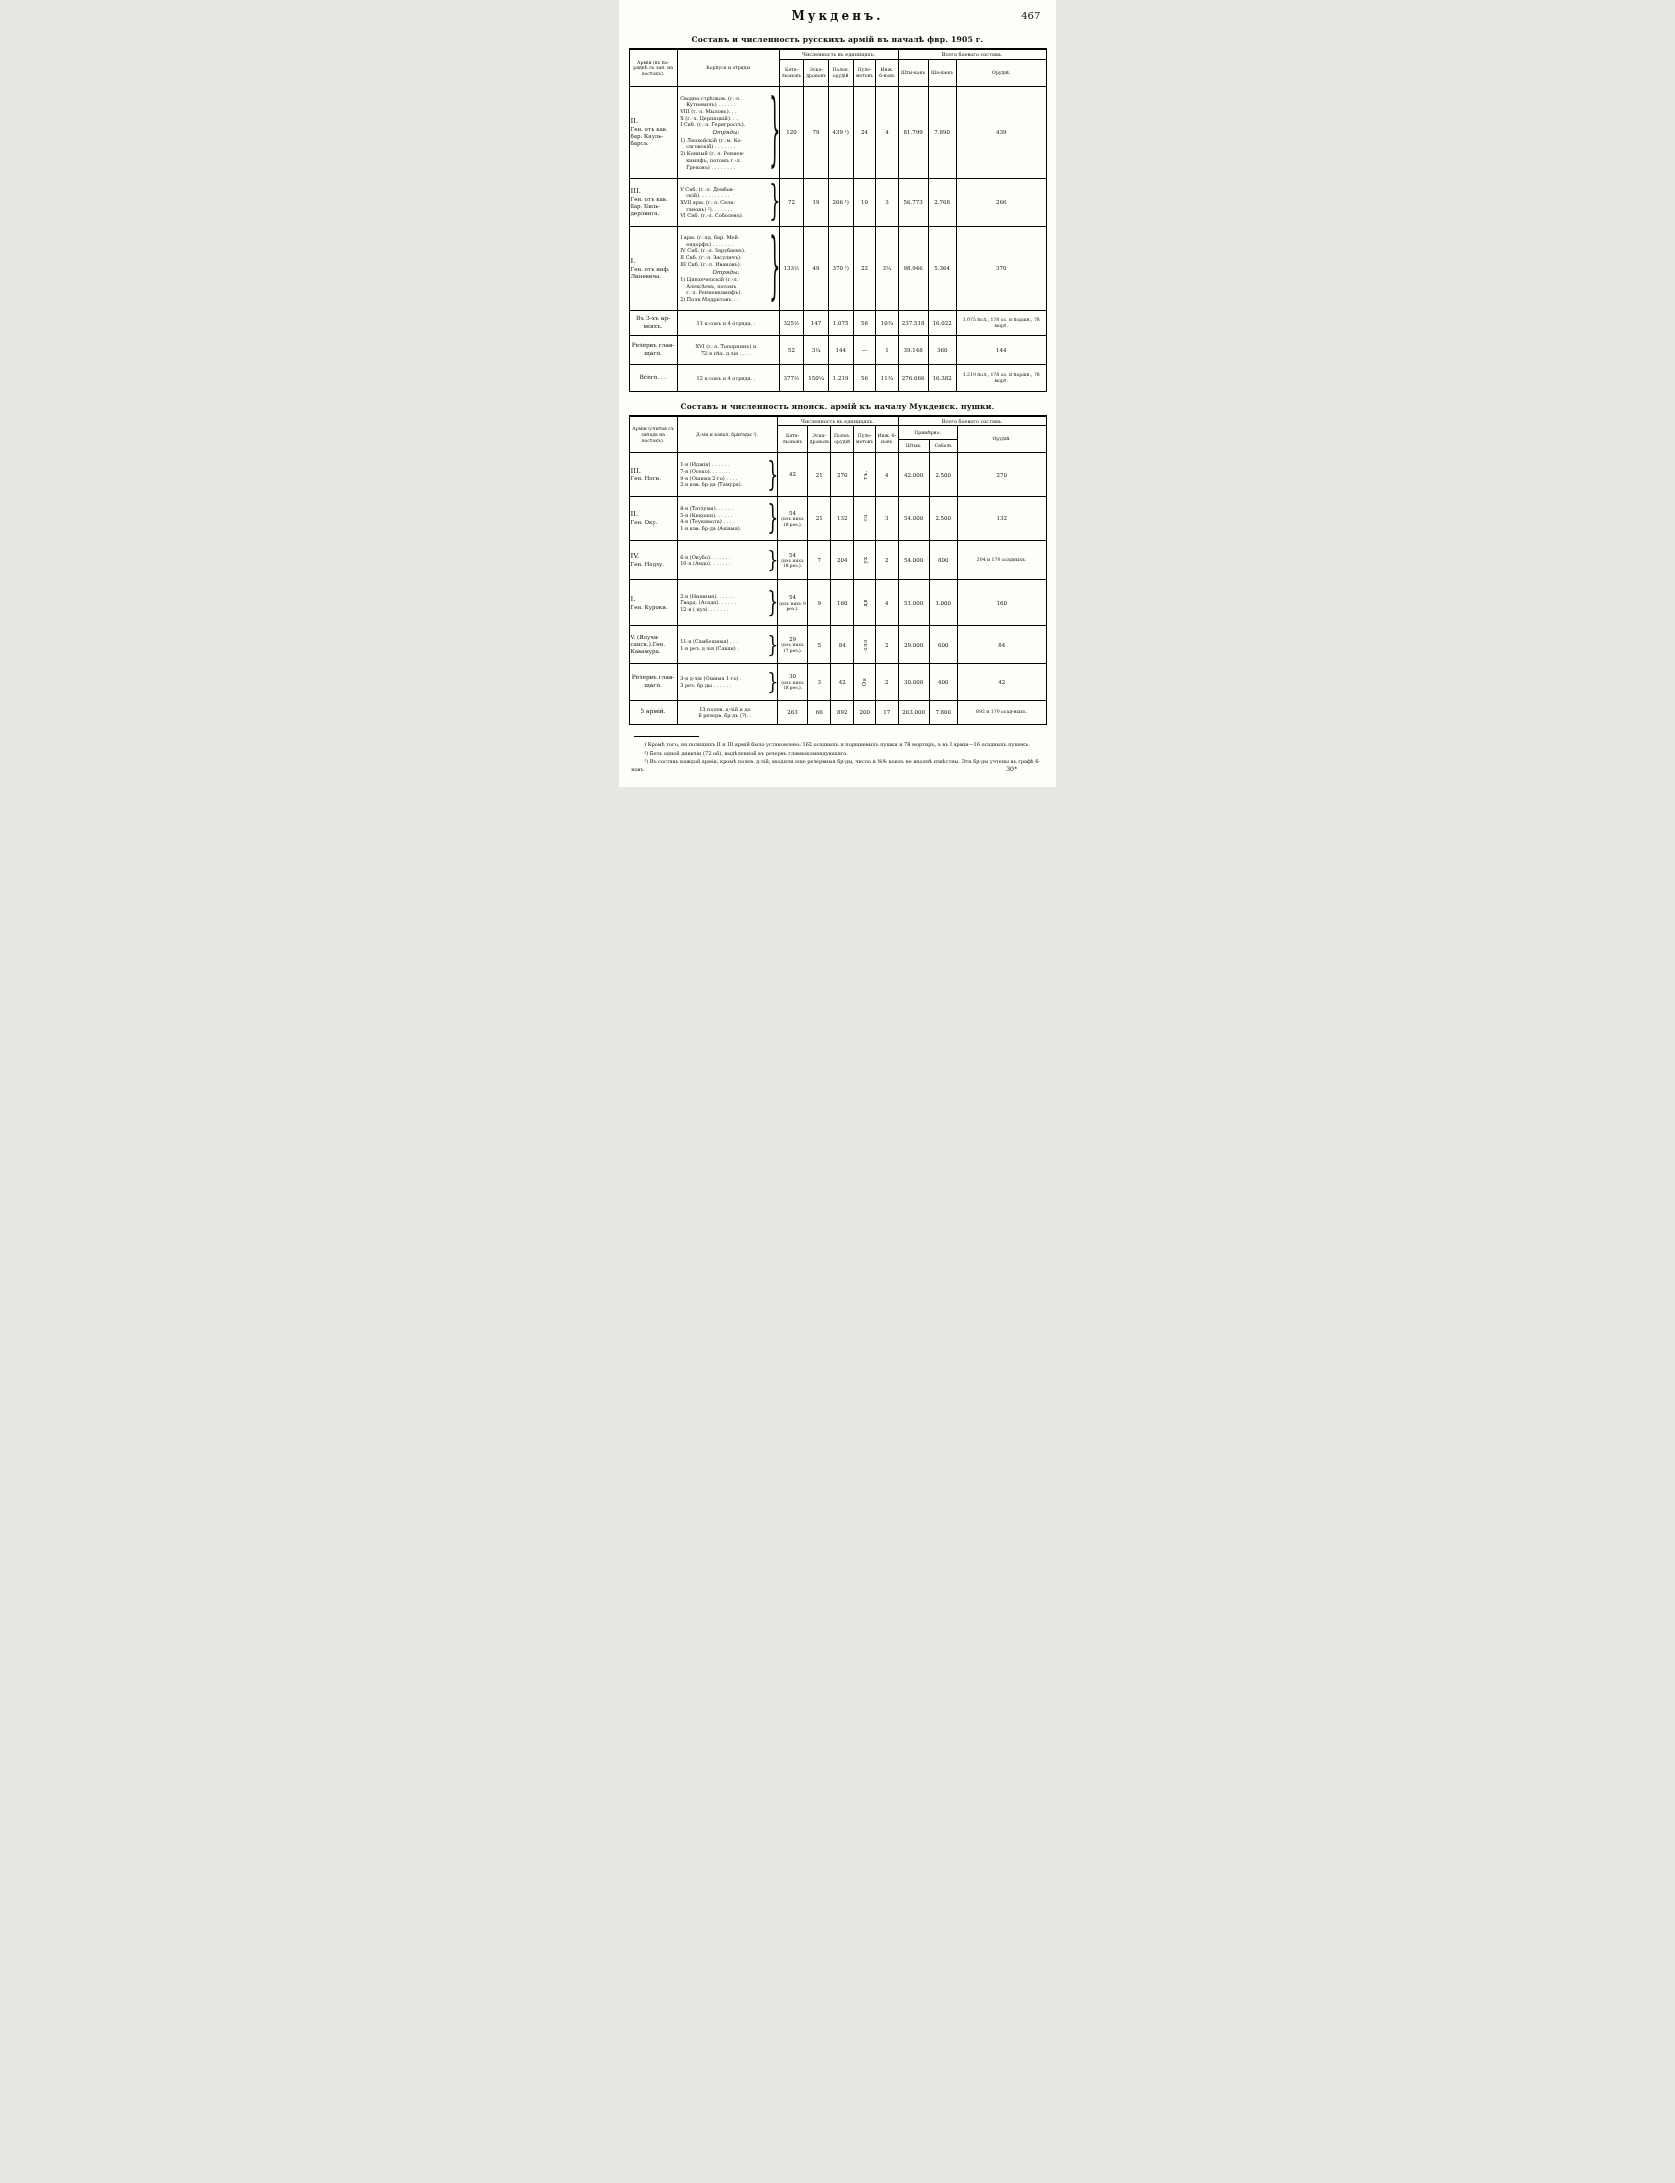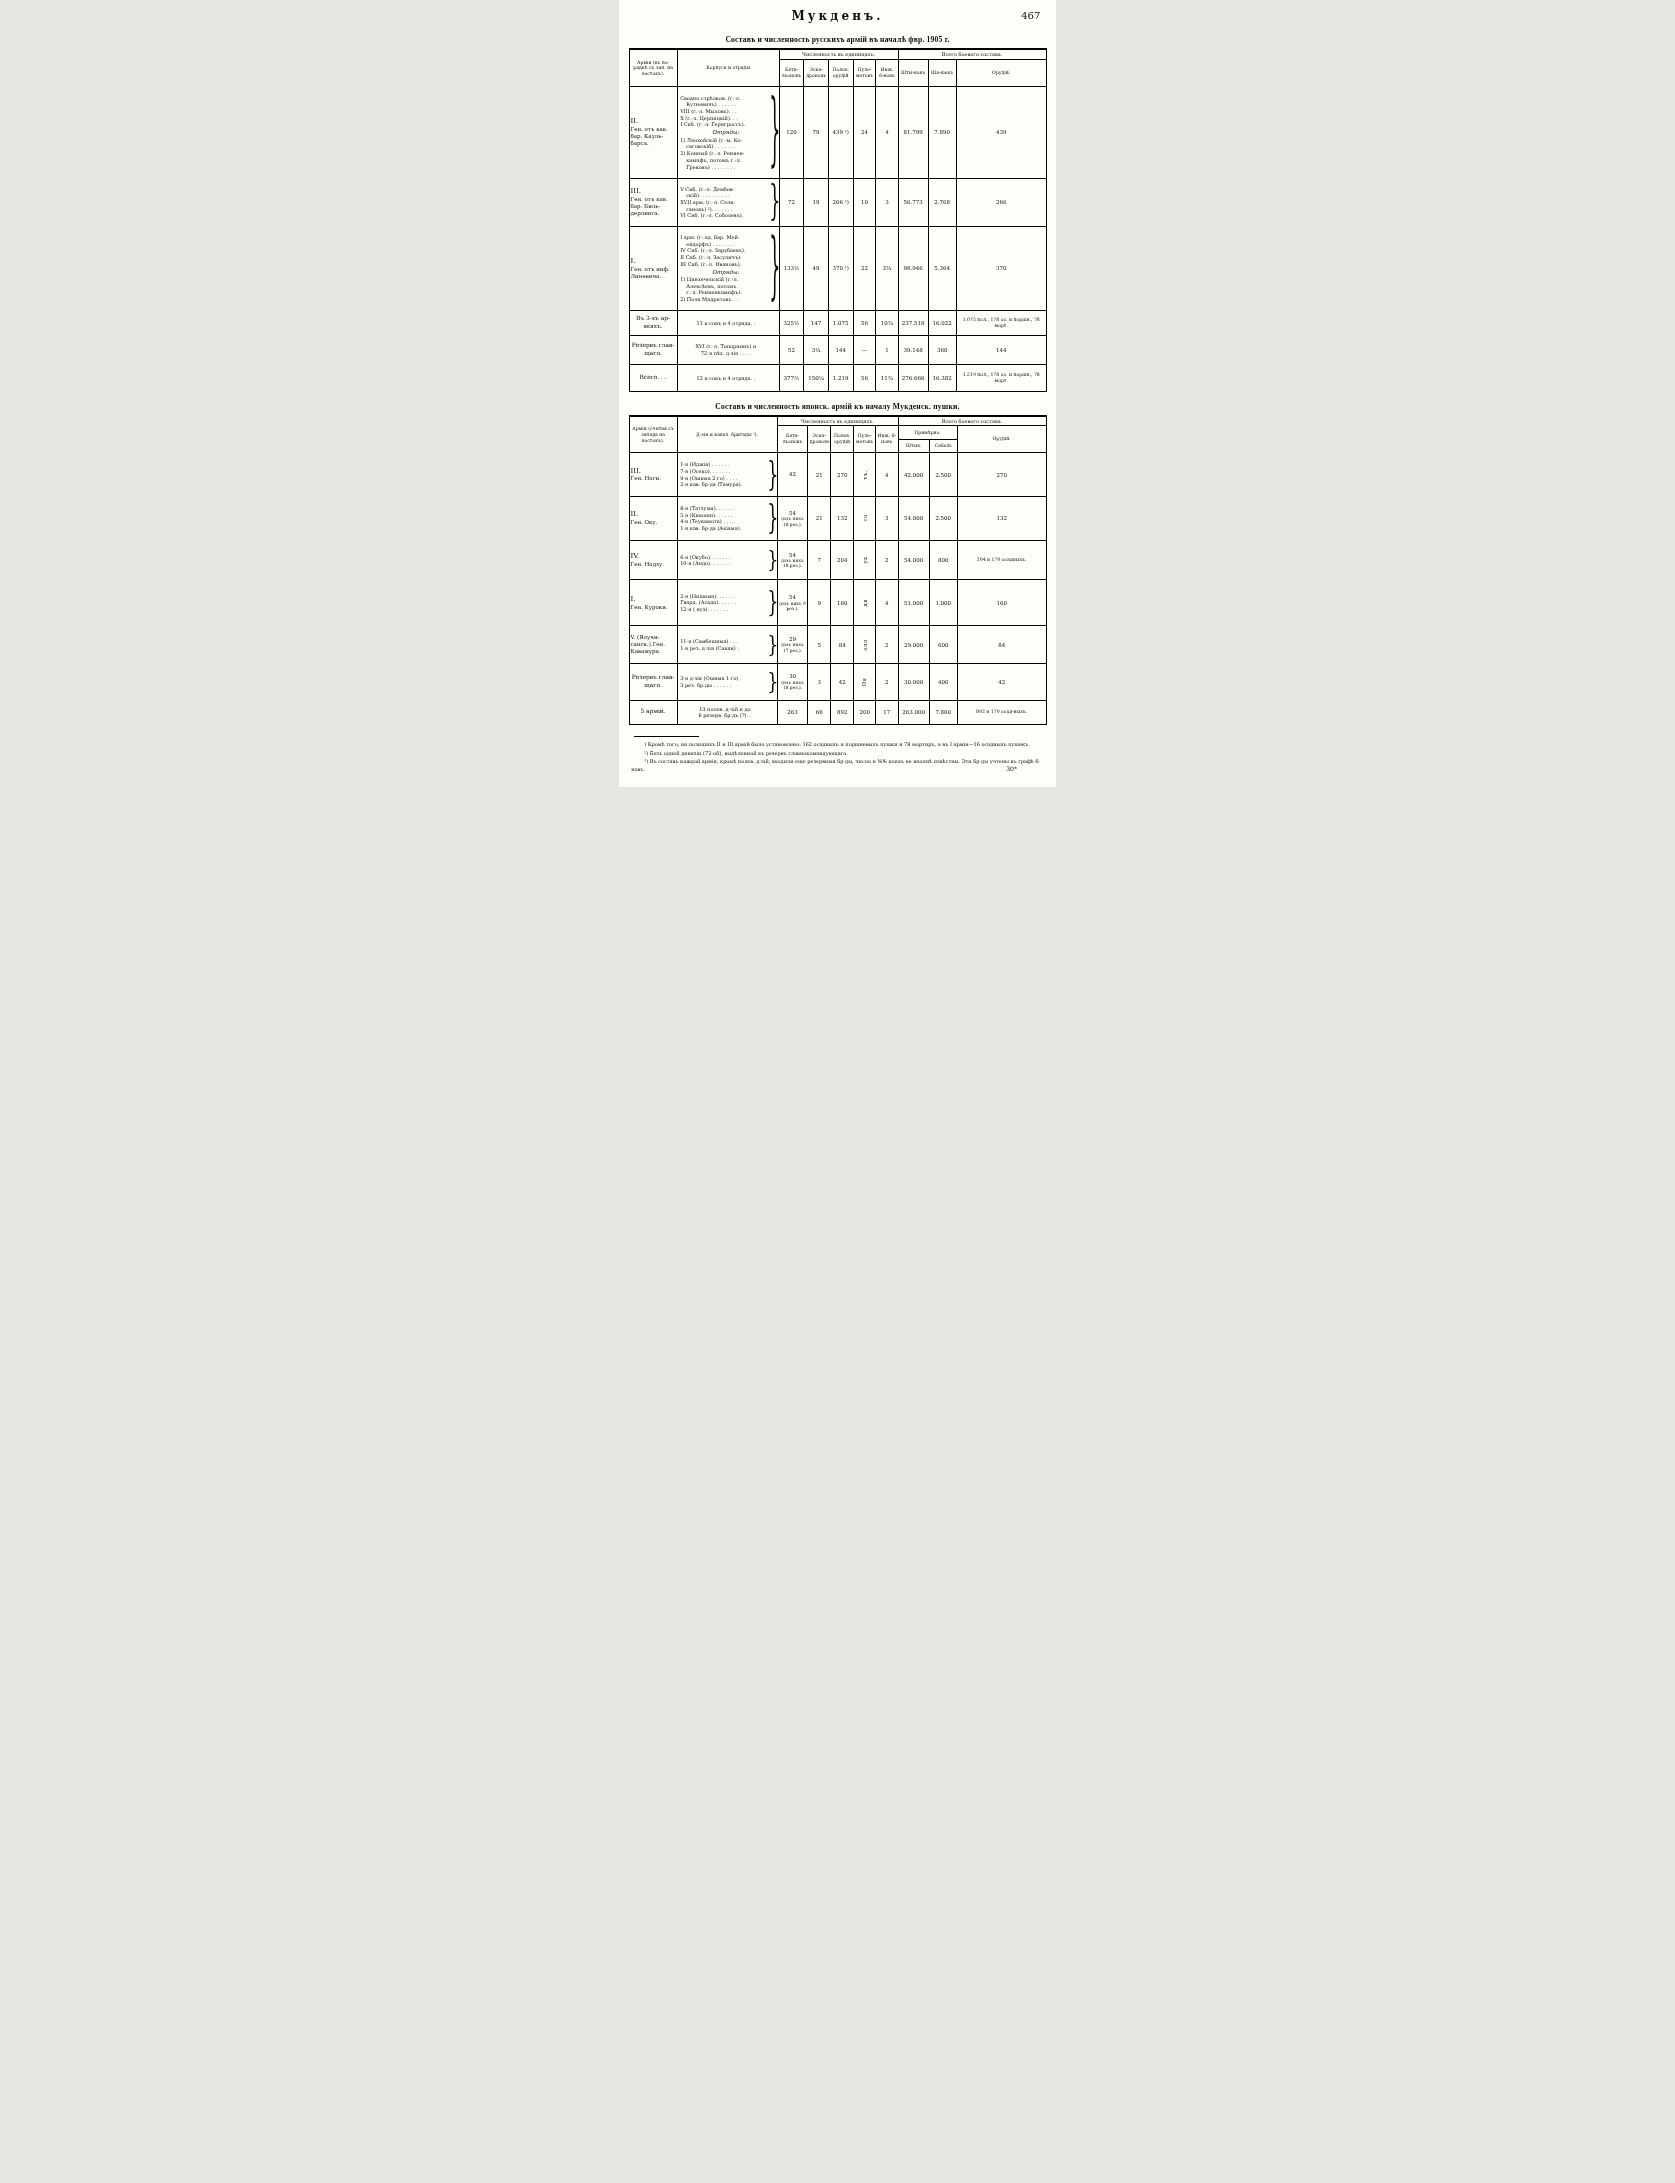--- a/index.html
+++ b/index.html
@@ -11,21 +11,20 @@
   
   .pagehead{position:relative;height:15px;margin-top:1.7px;}
   .pagehead .ptitle{
     position:absolute;left:0;right:0;text-align:center;
     font-size:12px;font-weight:bold;letter-spacing:3.1px;
   }
   .pagehead .pno{position:absolute;right:6.1px;top:0.9px;font-size:10px;}
   .tbl-title{
     text-align:center;font-size:7.6px;font-weight:bold;letter-spacing:0.2px;
     margin:11.4px 0 4.4px 0;
-    font-family:Liberation Serif, serif;
   }
   .tbl-title.second{margin-top:9.6px;}
   
   table{border-collapse:collapse;width:418px;margin:0 auto;table-layout:fixed;}
   table{border:0.9px solid #000;border-top:2.6px double #000;}
   th,td{border:0.4px solid #000;padding:0.9px 1.3px;vertical-align:middle;}
   thead th{font-weight:normal;font-size:4.6px;line-height:1.25;text-align:center;}
   thead .grp{font-size:5px;}
   thead tr.subrow th{height:24.5px;}
   thead th{border-bottom:0.4px solid #000;}

